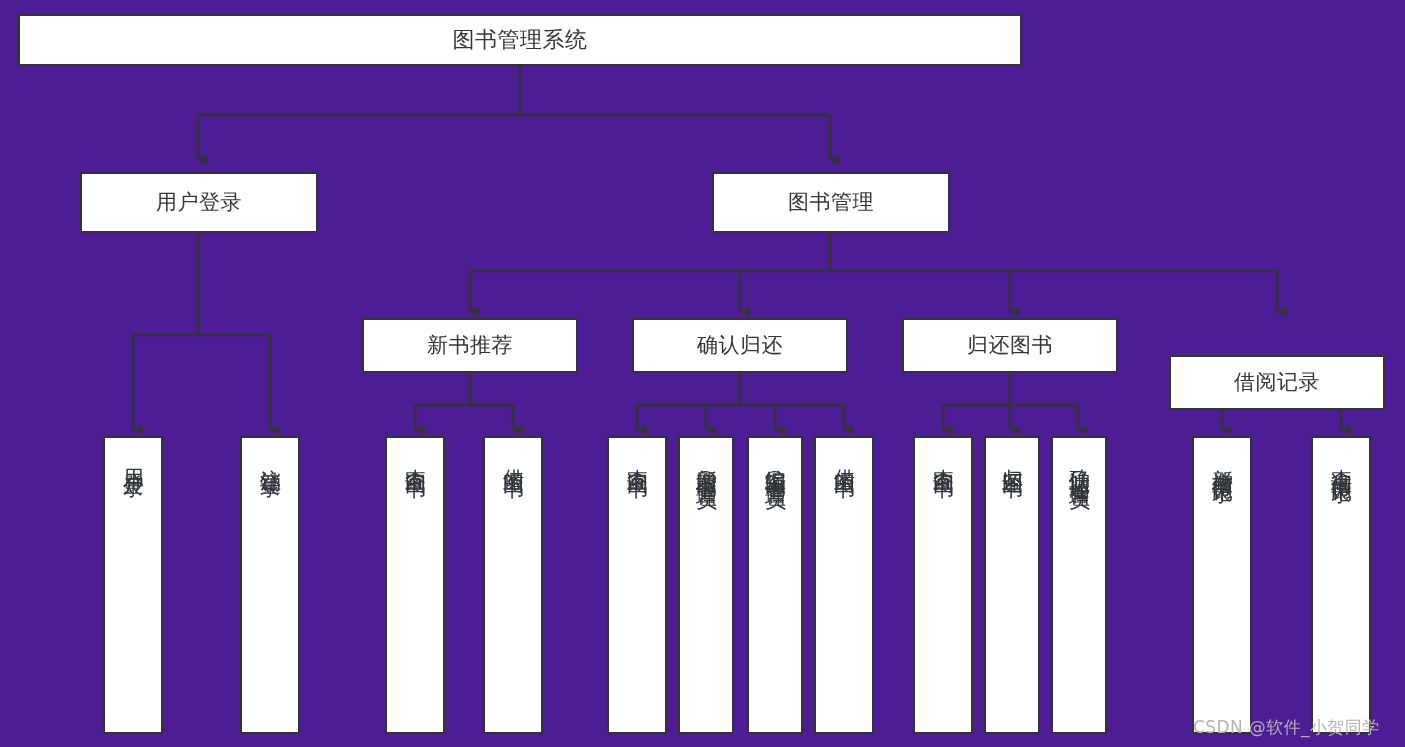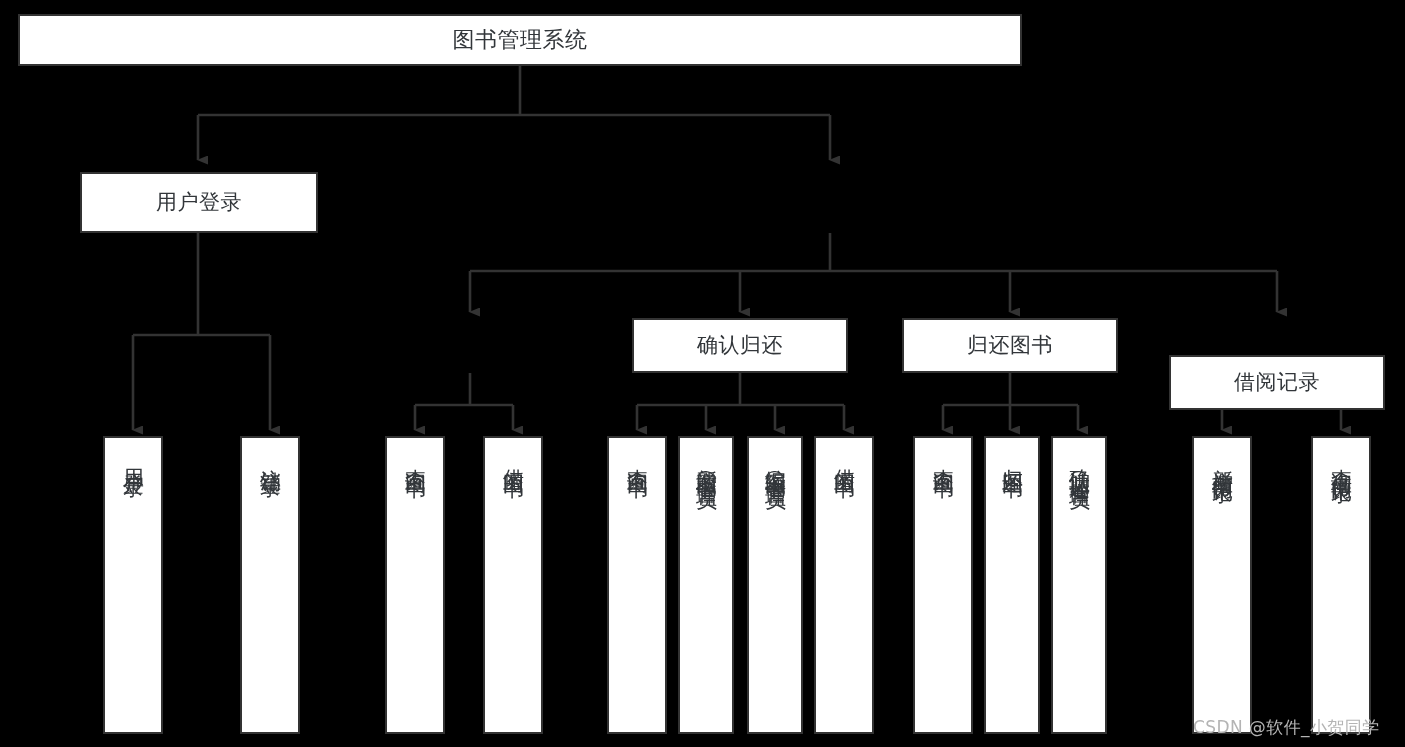--- a/index.html
+++ b/index.html
@@ -5,21 +5,21 @@
 <style>
   html,body{margin:0;padding:0;background:#ffffff;}
   body{
     font-family:"DejaVu Sans","Liberation Sans",sans-serif;
     color:#2b2b2b;
   }
   #diagram-root{
     position:relative;
     width:1405px;
     height:747px;
-    background:#000000;
+    background:#4c1d95;
     overflow:hidden;
   }
   #edge-layer{
     position:absolute;
     left:0; top:0;
     width:1405px;
     height:747px;
     pointer-events:none;
   }
   .node{
@@ -124,21 +124,27 @@
     </g>
   </svg>
 
   <div class="node horiz root" style="left:18px;top:14px;width:1004px;height:52px;">
     <span class="label">图书管理系统</span>
   </div>
 
   <div class="node horiz" style="left:80px;top:172px;width:238px;height:61px;">
     <span class="label">用户登录</span>
   </div>
+  <div class="node horiz" style="left:712px;top:172px;width:238px;height:61px;">
+    <span class="label">图书管理</span>
+  </div>
 
+  <div class="node horiz" style="left:362px;top:318px;width:216px;height:55px;">
+    <span class="label">新书推荐</span>
+  </div>
   <div class="node horiz" style="left:632px;top:318px;width:216px;height:55px;">
     <span class="label">确认归还</span>
   </div>
   <div class="node horiz" style="left:902px;top:318px;width:216px;height:55px;">
     <span class="label">归还图书</span>
   </div>
   <div class="node horiz" style="left:1169px;top:318px;width:216px;height:55px;margin-top:37px;">
     <span class="label">借阅记录</span>
   </div>
 

